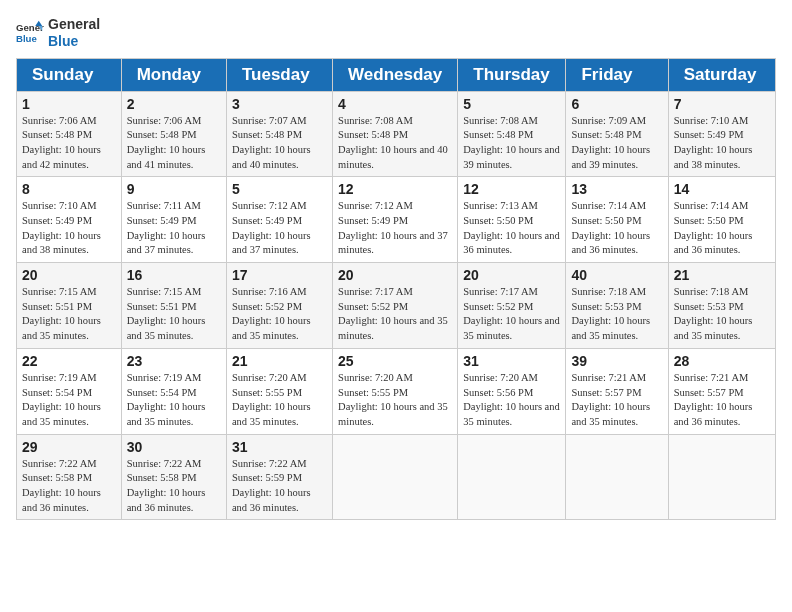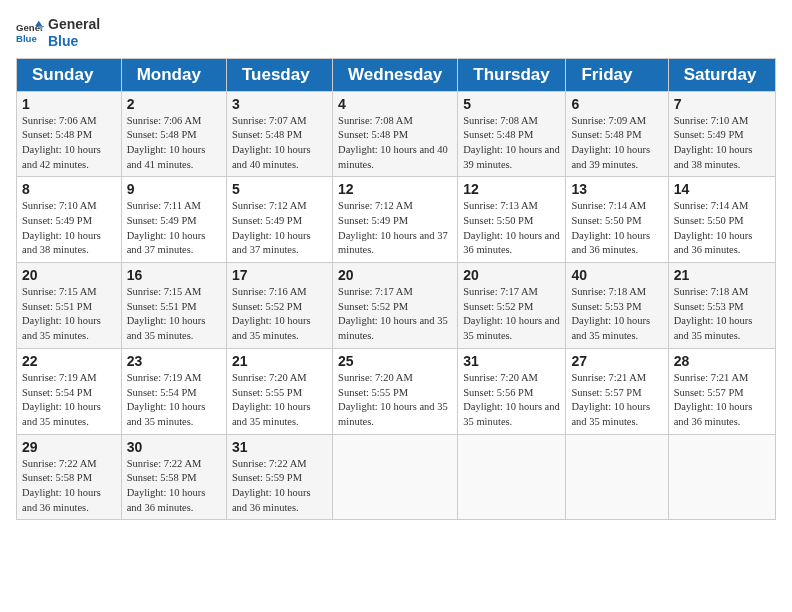--- a/index.html
+++ b/index.html
@@ -221,21 +221,21 @@
         </td>
         <td>
           <span class="day-number">25</span>
           <div class="day-info">Sunrise: 7:20 AM<br>Sunset: 5:55 PM<br>Daylight: 10 hours and 35 minutes.</div>
         </td>
         <td>
           <span class="day-number">31</span>
           <div class="day-info">Sunrise: 7:20 AM<br>Sunset: 5:56 PM<br>Daylight: 10 hours and 35 minutes.</div>
         </td>
         <td>
-          <span class="day-number">27</span>
+          <span class="day-number">39</span>
           <div class="day-info">Sunrise: 7:21 AM<br>Sunset: 5:57 PM<br>Daylight: 10 hours and 35 minutes.</div>
         </td>
         <td>
           <span class="day-number">28</span>
           <div class="day-info">Sunrise: 7:21 AM<br>Sunset: 5:57 PM<br>Daylight: 10 hours and 36 minutes.</div>
         </td>
       </tr>
       <tr>
         <td>
           <span class="day-number">29</span>

